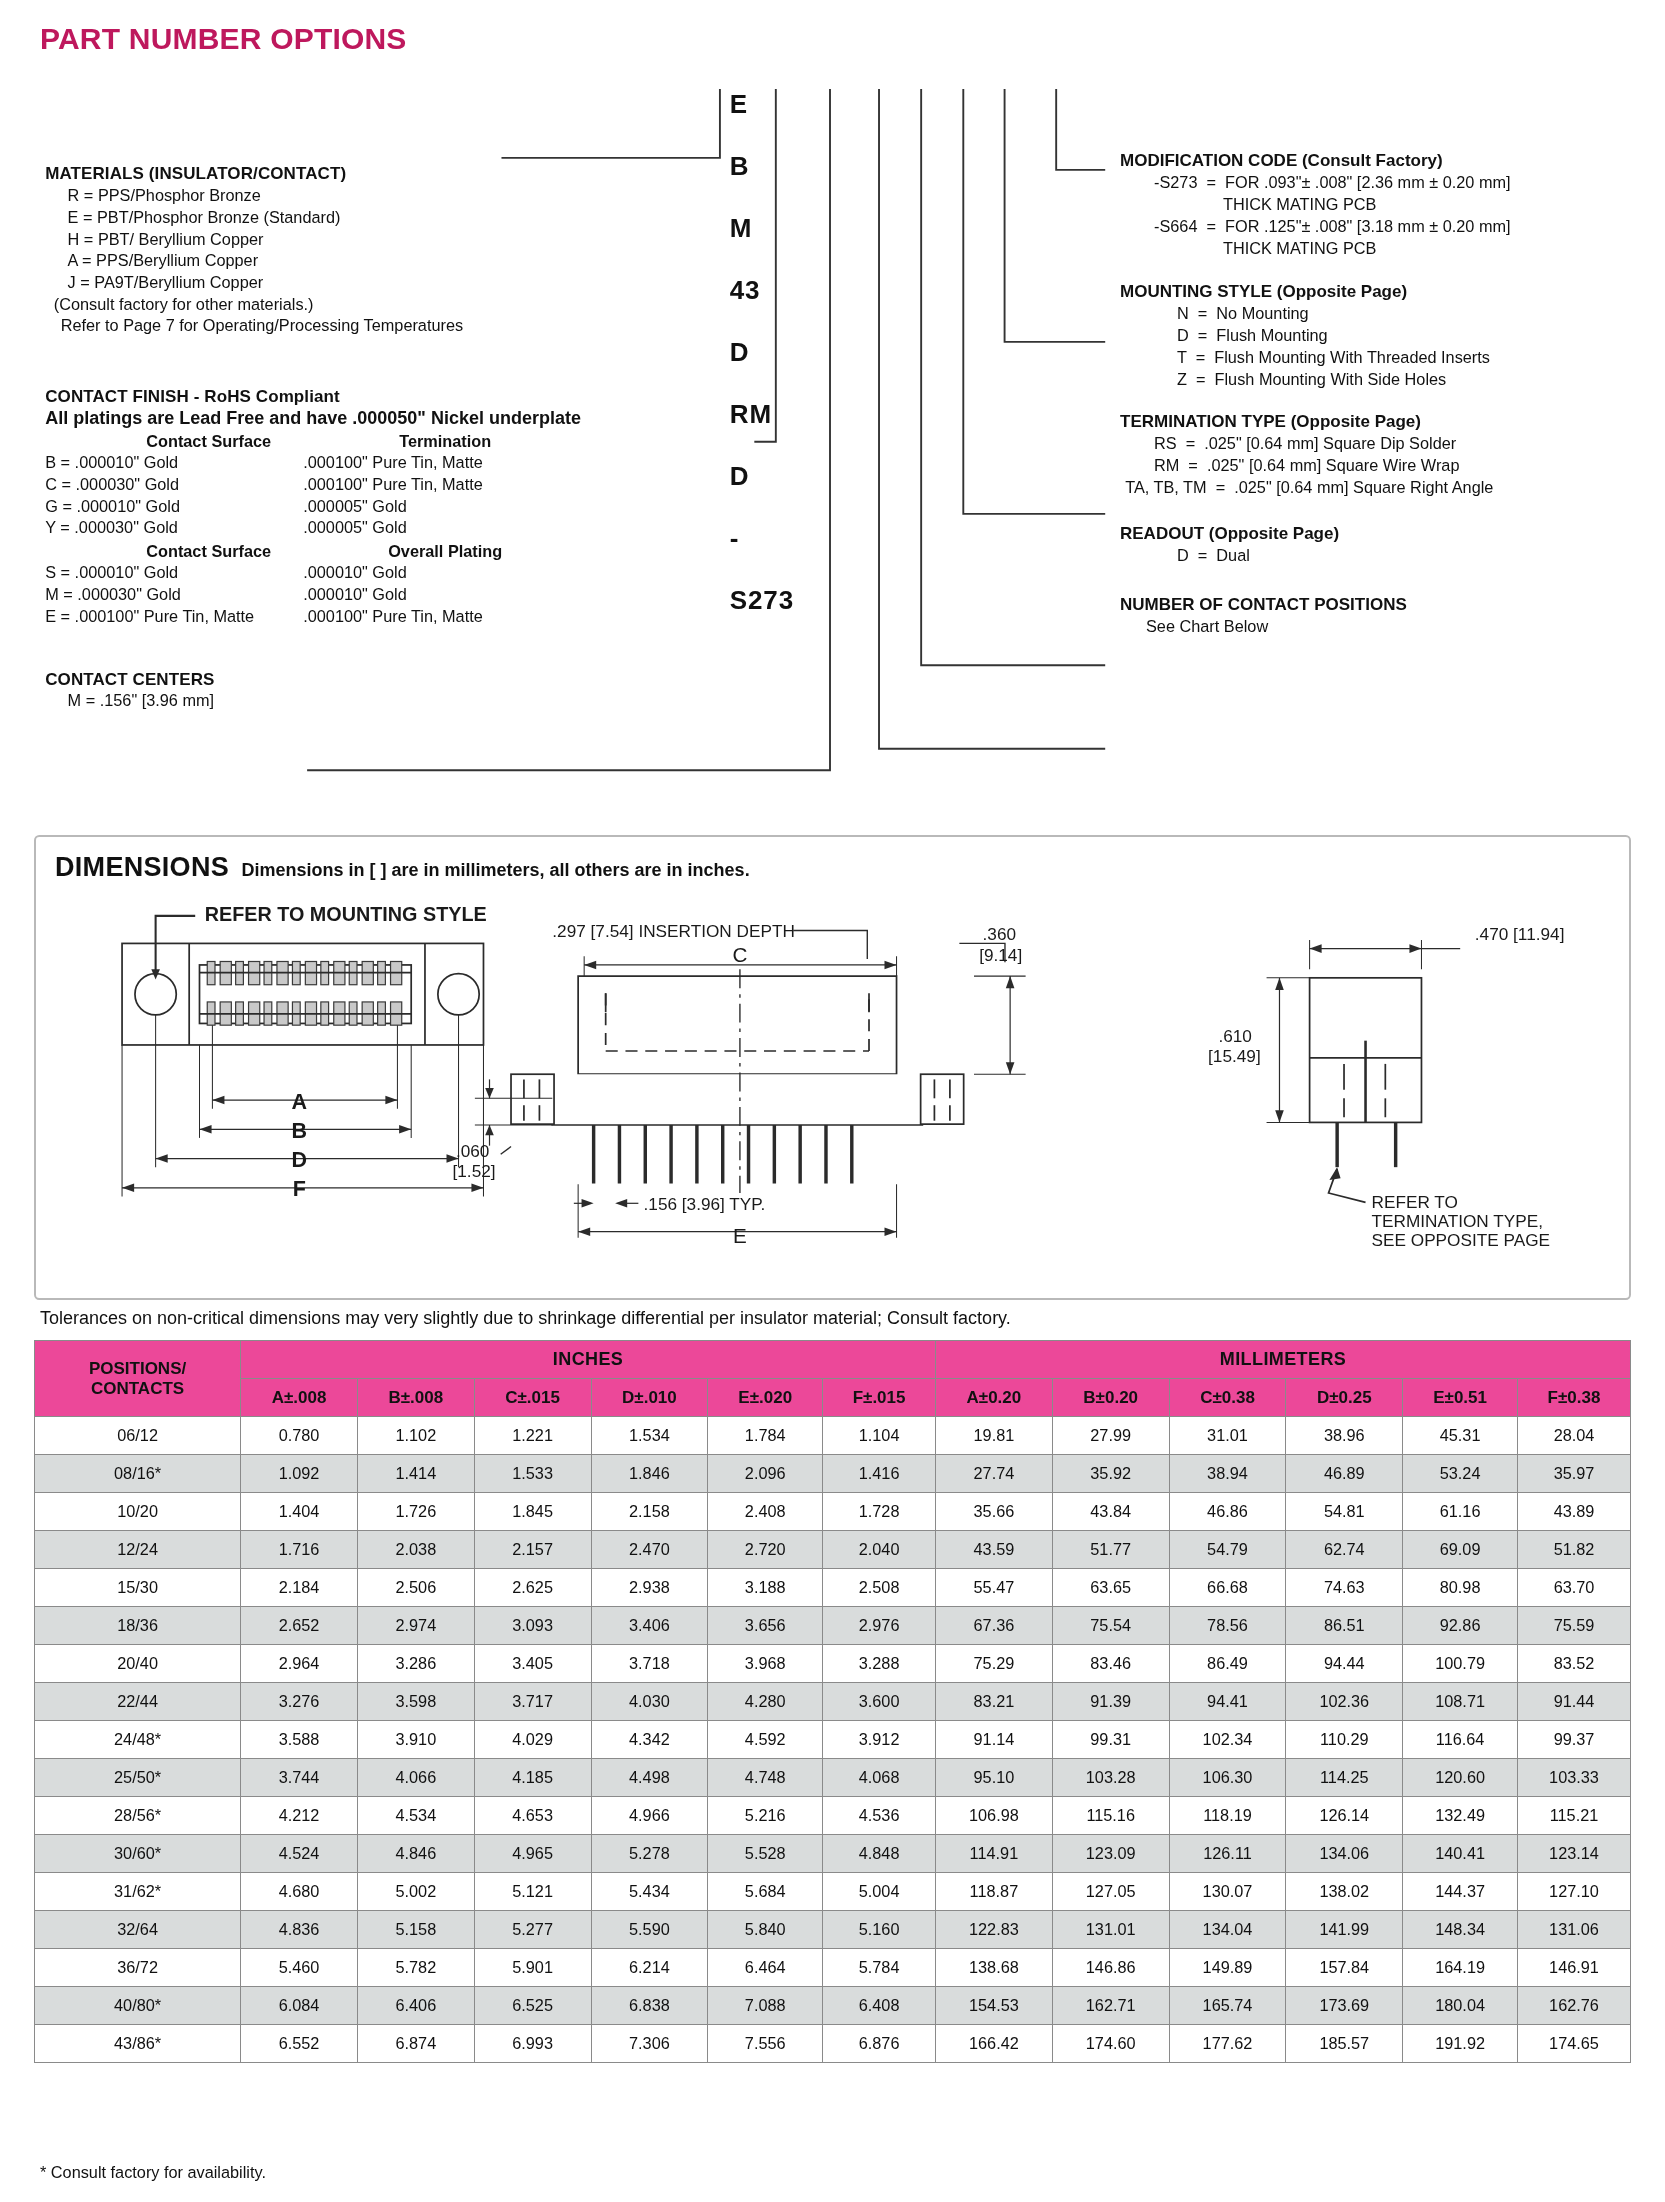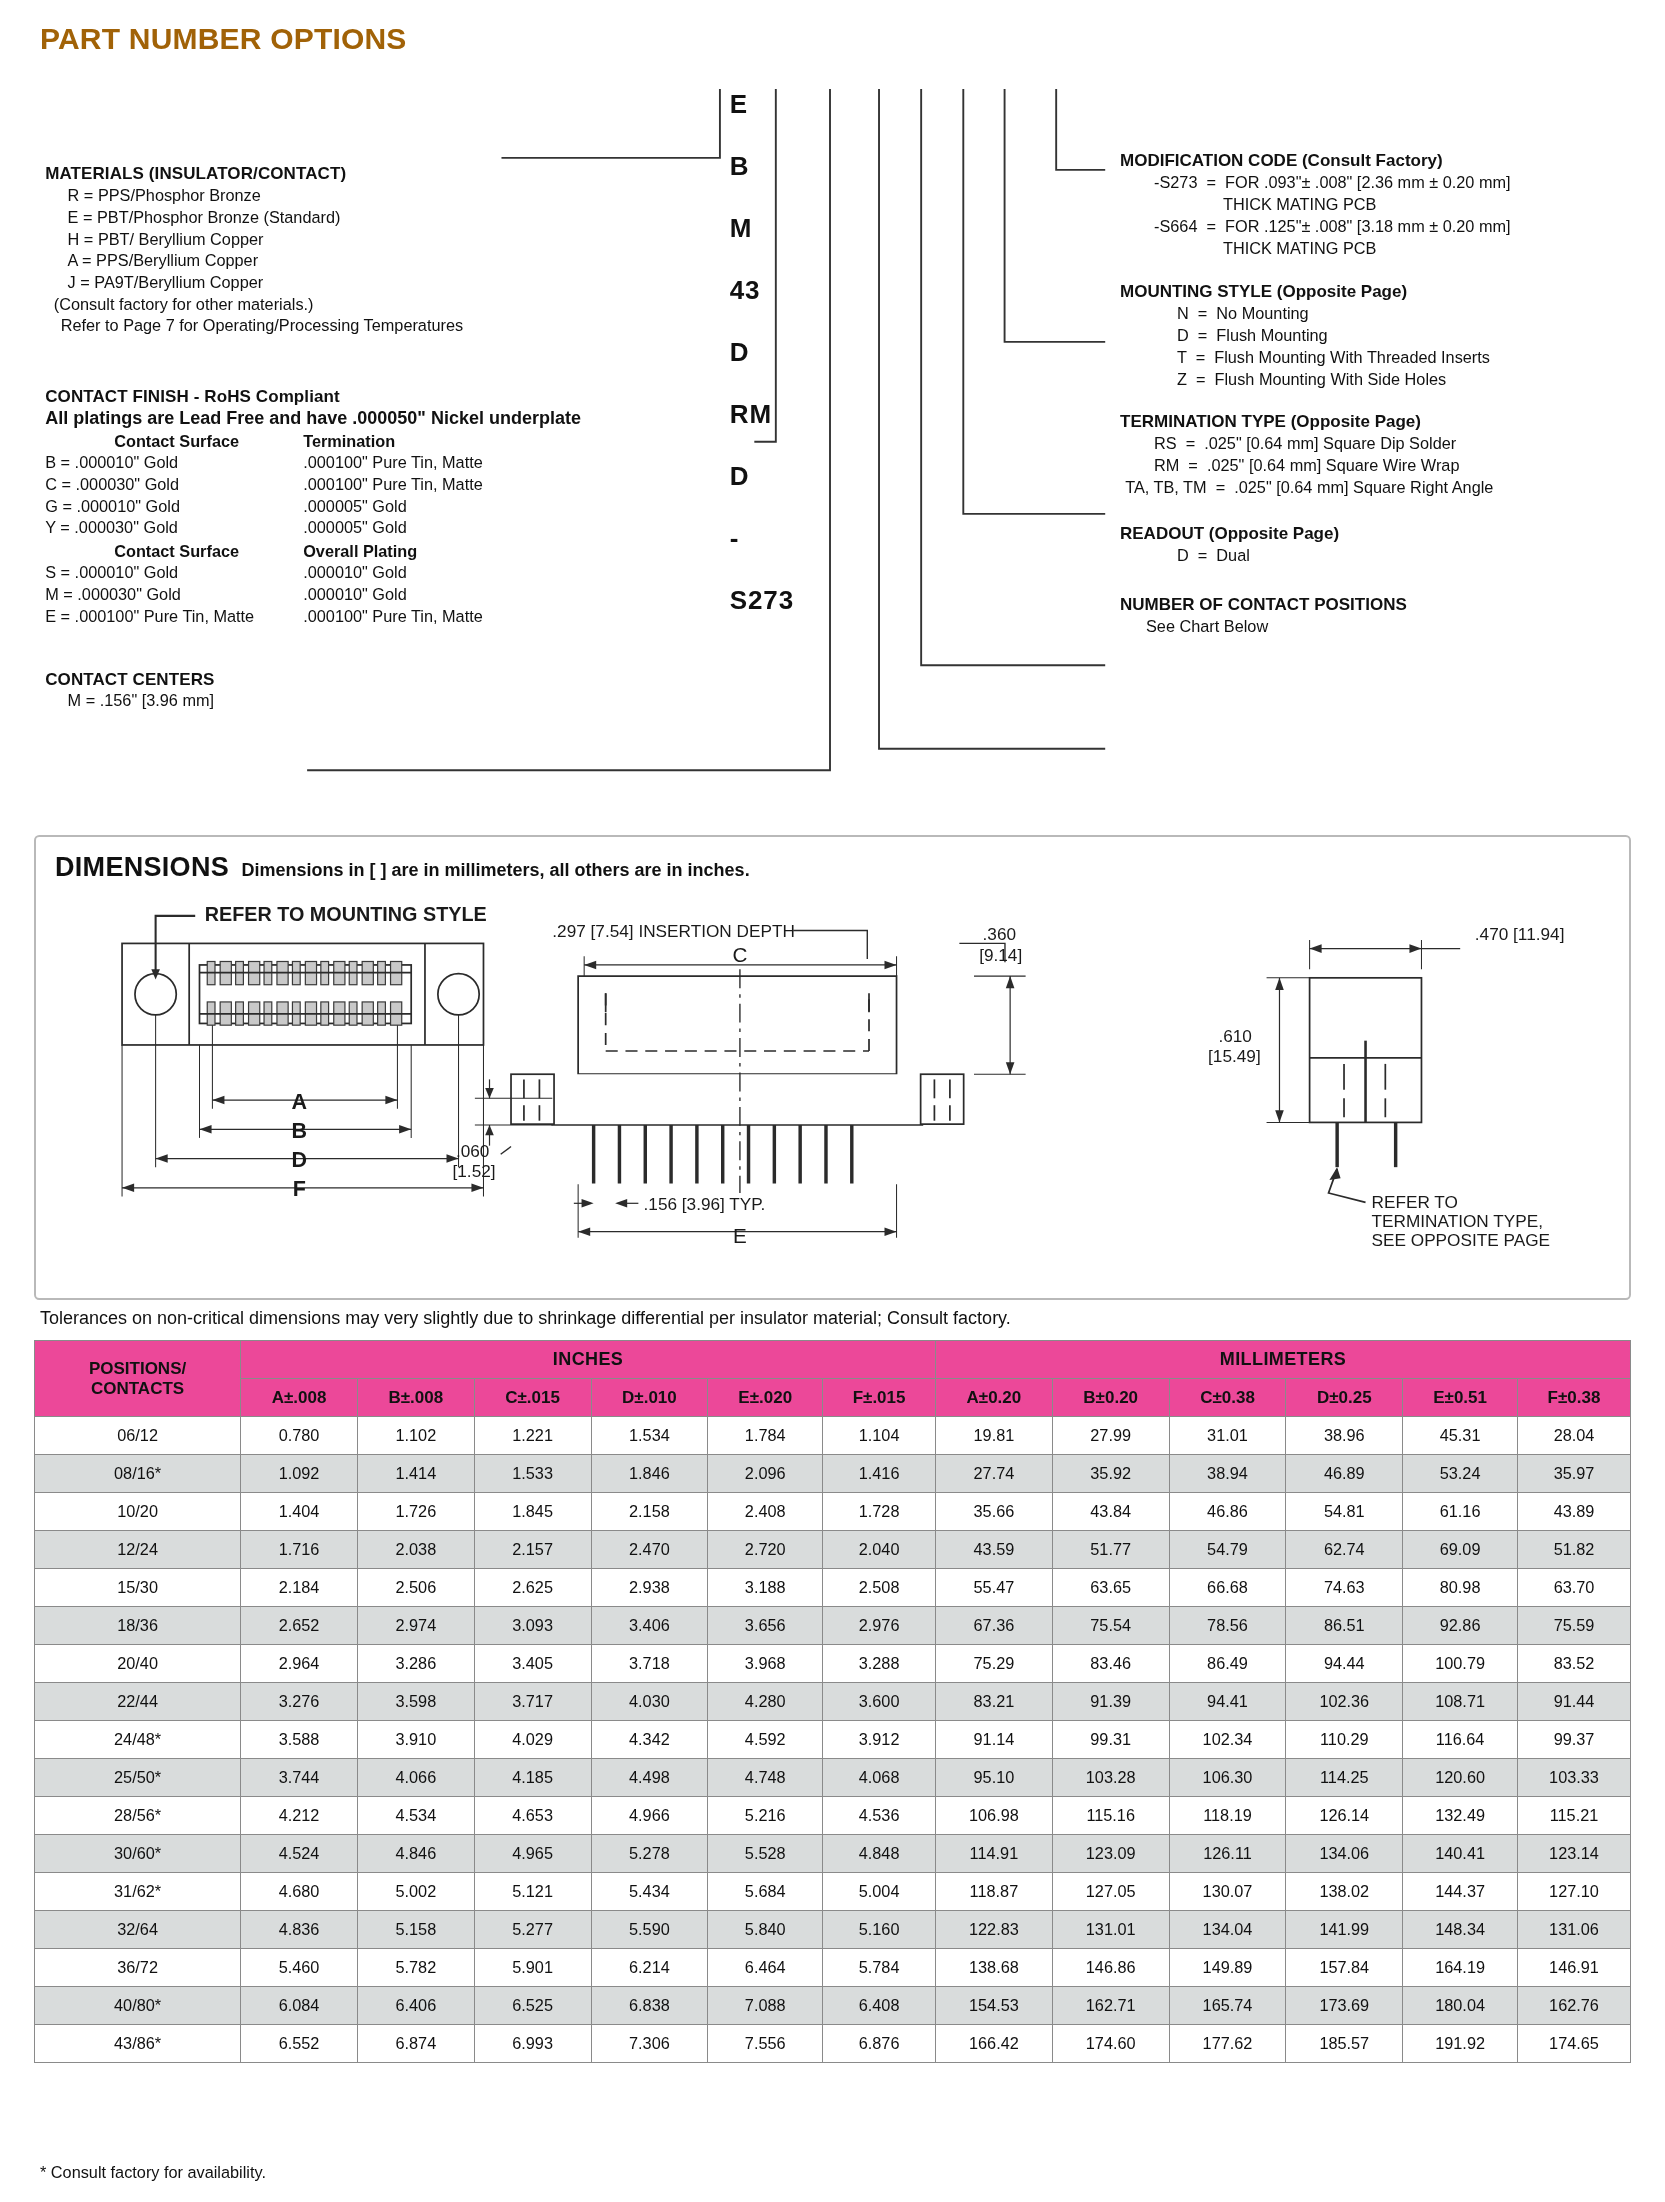--- a/index.html
+++ b/index.html
@@ -10,21 +10,21 @@
     font-family: "Liberation Sans", sans-serif;
     color: #111;
     position: relative;
     overflow: hidden;
   }
   .page { position:relative; width:1666px; height:2203px; padding: 22.4px 34px 0 40px; }
 
   
   h1.section-title {
     font-size: 30px; font-weight: bold; letter-spacing: 0.2px;
-    margin: 0 0 5.2px 0; color:#a16207;
+    margin: 0 0 5.2px 0; color:#be185d;
   }
   .pn-wrap { position:relative; height: 774px; }
 
   .pn-code {
     position:absolute; left: 641px; top: 36px;
     font-size: 26px; font-weight: bold; letter-spacing: 0.9px;
     white-space: pre;
   }
   .pn-code span { display:inline-block; }
 
@@ -39,21 +39,21 @@
   .sub-note { font-size:18px; font-weight:bold; margin-top:0.9px; }
   .opt-list { margin: 0.9px 0 0 0; }
   .opt { font-size: 16.3px; line-height: 1.33; white-space: pre; }
   .opt.indent { padding-left: 22.4px; }
   .plain { font-size:16.3px; line-height:1.3; }
 
   .fin-table { margin-top:1.7px; }
   .fin-row { display:flex; font-size:16.3px; line-height:1.33; }
   .fin-row .c1 { width: 258px; white-space: pre; }
   .fin-row .c2 { width: 284px; white-space: pre; }
-  .fin-head .c1, .fin-head .c2 { font-weight: bold; }
+  .fin-head .c1, .fin-head .c2 { font-weight: bold; text-align: center; }
   .fin-head .c1 { padding-left: 69px; }
   .fin-head .c2 { padding-left: 0px; }
 
   
   .right-col { position:absolute; left: 1080px; top: 129px; width: 568px; }
   .rblk { margin-bottom: 1.7px; }
   .rblk-head { font-size:17px; font-weight:bold; white-space:nowrap; }
   .ropt { font-size:16.3px; line-height:1.35; white-space:pre; }
   .ropt-ind { padding-left: 34px; }
 

